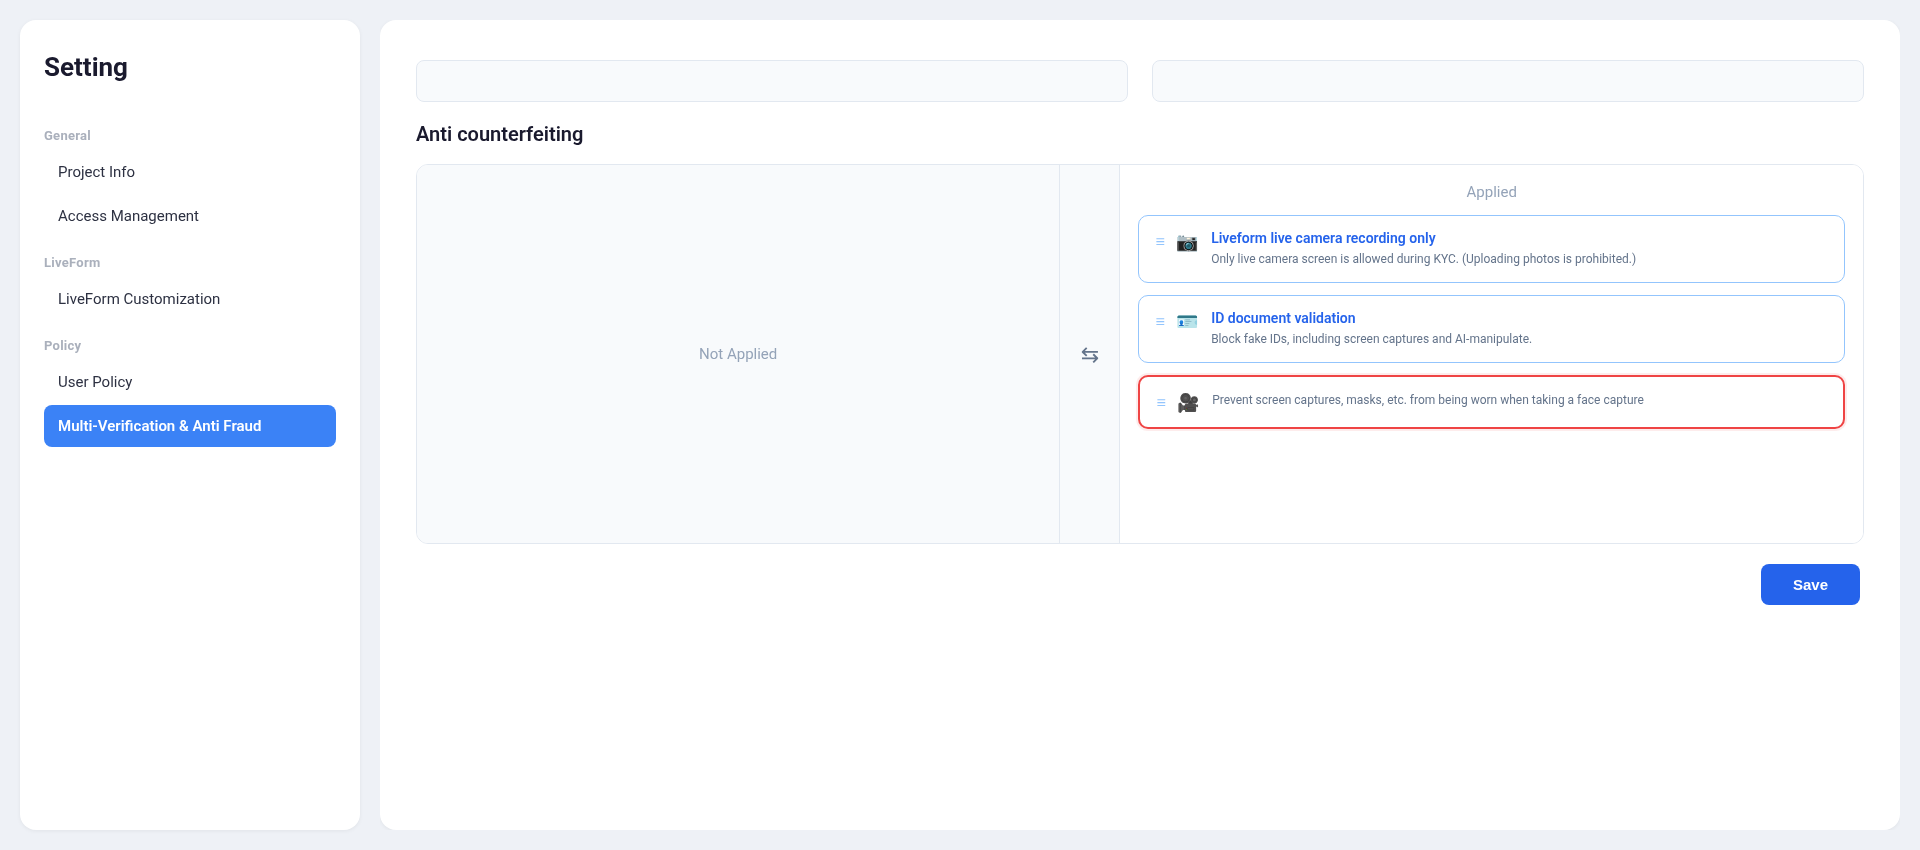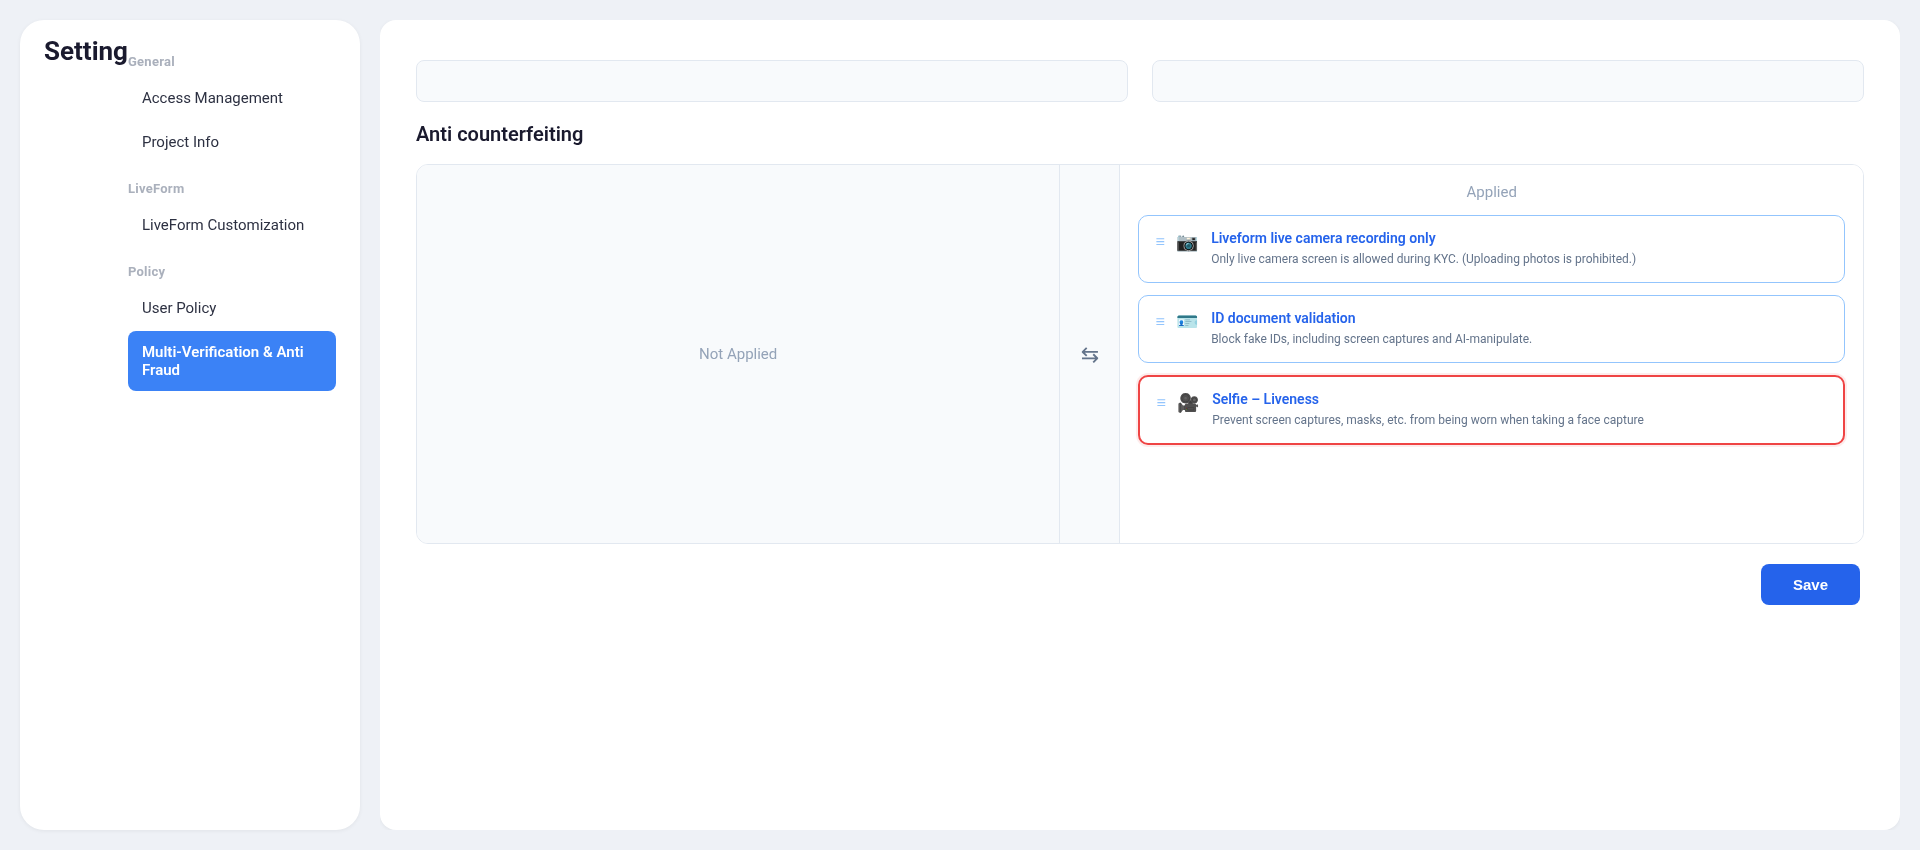--- a/index.html
+++ b/index.html
@@ -16,24 +16,24 @@
       min-height: 850px;
       padding: 20px;
       gap: 20px;
     }
 
     
     .sidebar {
       width: 340px;
       min-width: 340px;
       background: #fff;
-      border-radius: 24px;
-      padding: 16px 24px;
-      display: flex;
-      flex-direction: row;
+      border-radius: 16px;
+      padding: 32px 24px;
+      display: flex;
+      flex-direction: column;
       gap: 0;
       box-shadow: 0 1px 4px rgba(0,0,0,0.06);
     }
     .sidebar-title {
       font-size: 26px;
       font-weight: 700;
       color: #1a1a2e;
       margin-bottom: 28px;
     }
     .sidebar-section-label {
@@ -222,22 +222,22 @@
 </head>
 <body>
 
 <div class="page-wrapper">
 
   <aside class="sidebar">
     <h1 class="sidebar-title">Setting</h1>
 
     <div id="sidebar-sections-container">
         <div class="sidebar-section-label">General</div>
+        <div class="sidebar-item">Project Info</div>
         <div class="sidebar-item">Access Management</div>
-        <div class="sidebar-item">Project Info</div>
         <div class="sidebar-section-label">LiveForm</div>
         <div class="sidebar-item">LiveForm Customization</div>
         <div class="sidebar-section-label">Policy</div>
         <div class="sidebar-item">User Policy</div>
         <div class="sidebar-item active">Multi-Verification &amp; Anti Fraud</div>
       </div>
   </aside>
 
   <main class="main-content">
     <div class="content-inner">
@@ -277,21 +277,20 @@
       <span class="card-type-icon">🪪</span>
       <div class="card-text">
         <div class="card-title">ID document validation</div>
         <div class="card-desc">Block fake IDs, including screen captures and AI-manipulate.</div>
       </div>
     </div>
               <div class="applied-card selected">
       <span class="card-drag-icon">≡</span>
       <span class="card-type-icon">🎥</span>
       <div class="card-text">
-        <div class="card-title">Selfie – Liveness</div>
         <div class="card-desc">Prevent screen captures, masks, etc. from being worn when taking a face capture</div>
       </div>
     </div>
             </div>
         </div>
 
       </div>
 
       <div class="save-btn-wrapper">
         <button class="save-btn">Save</button>

